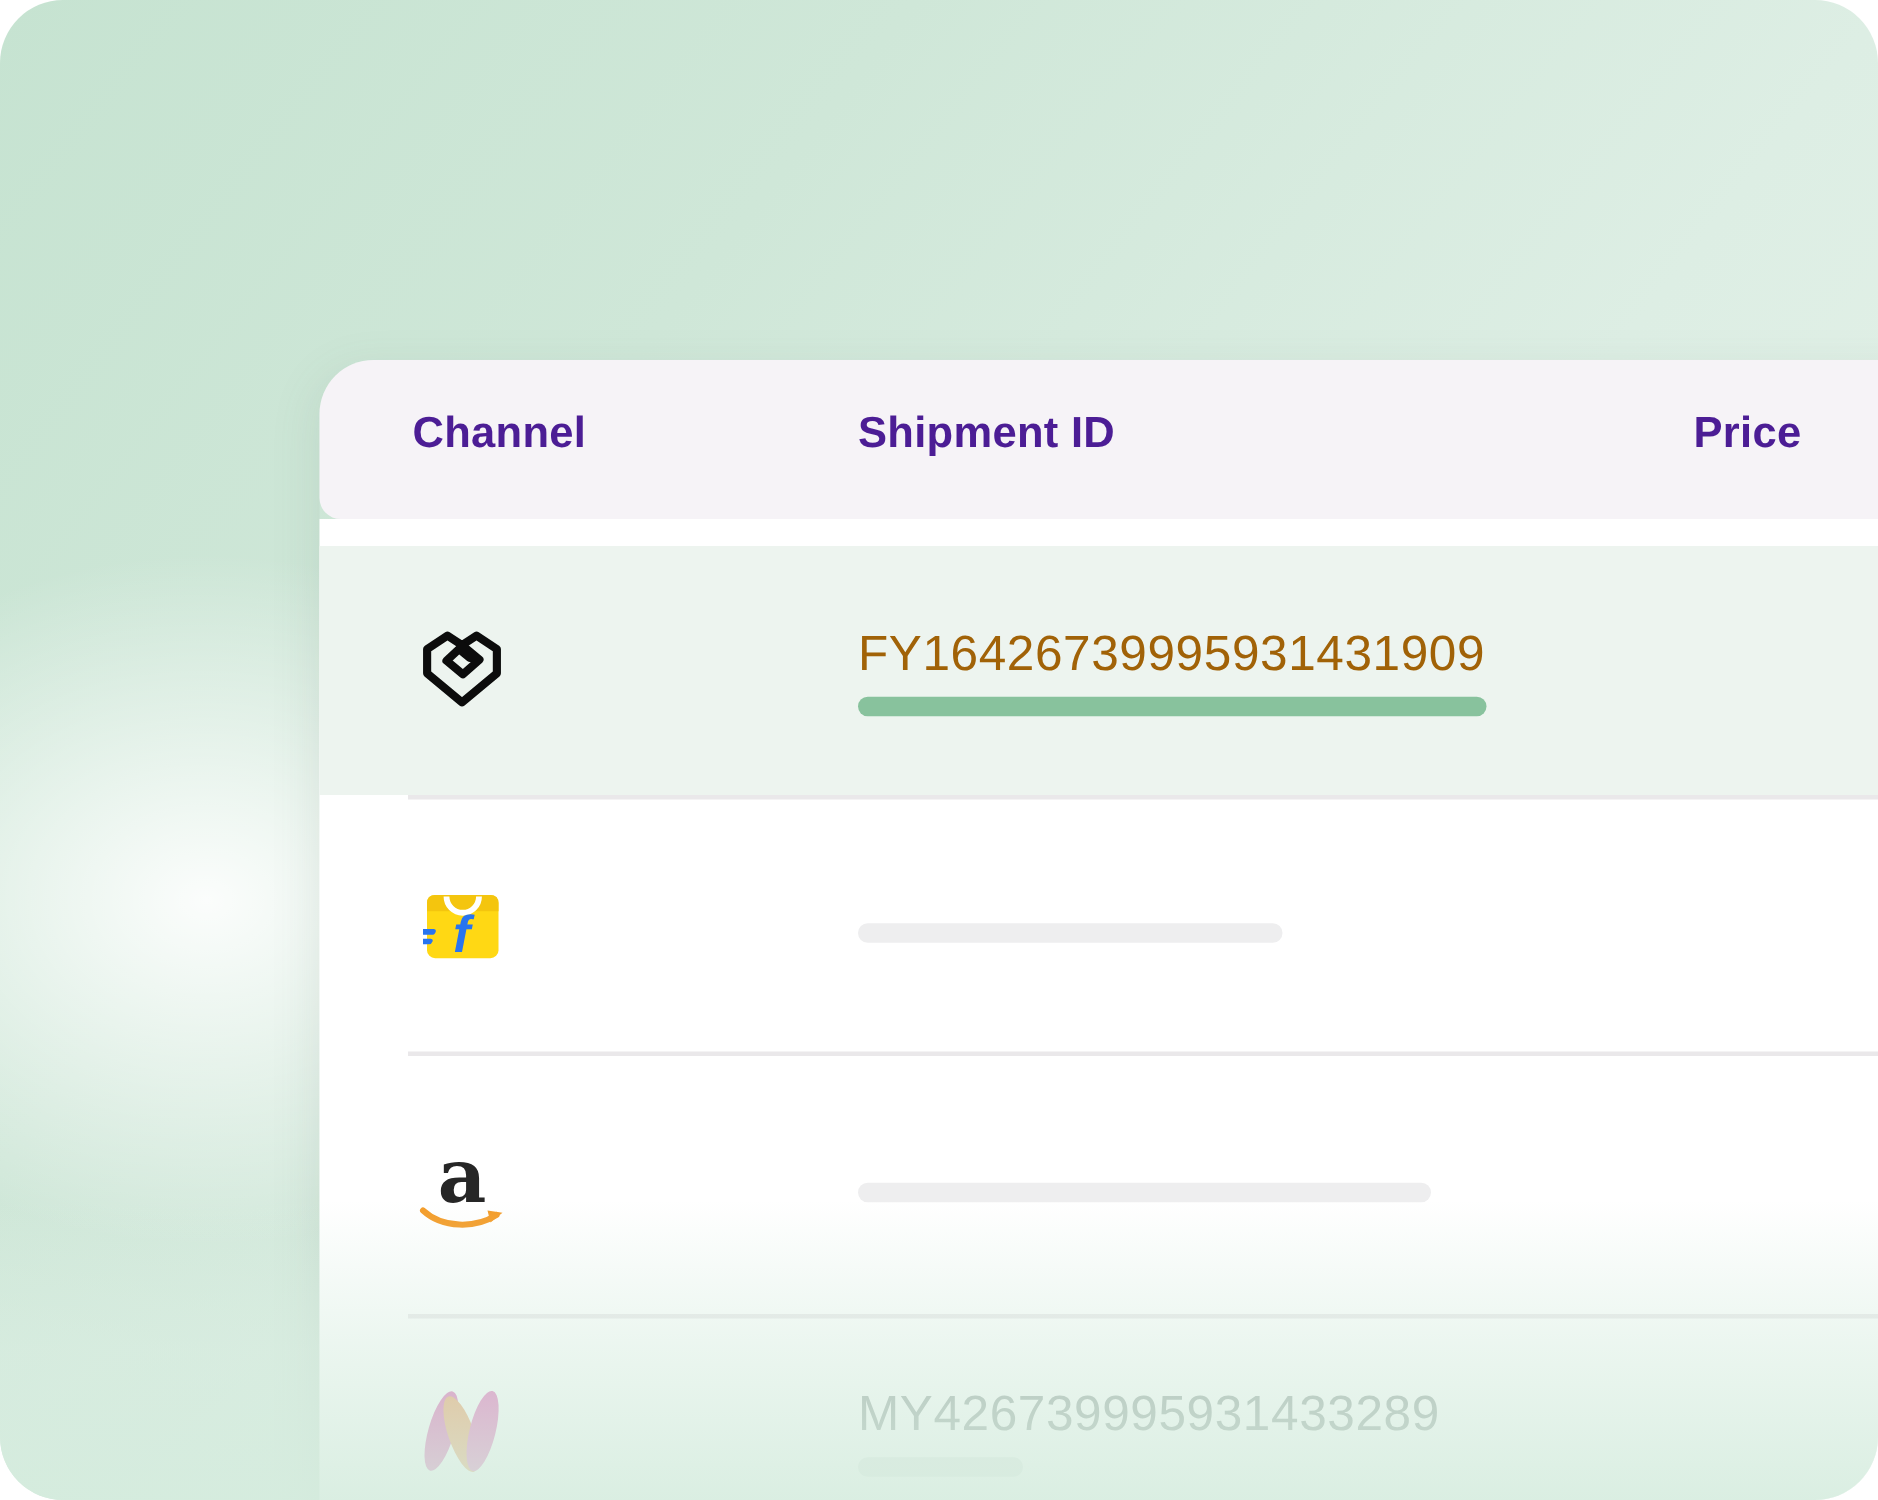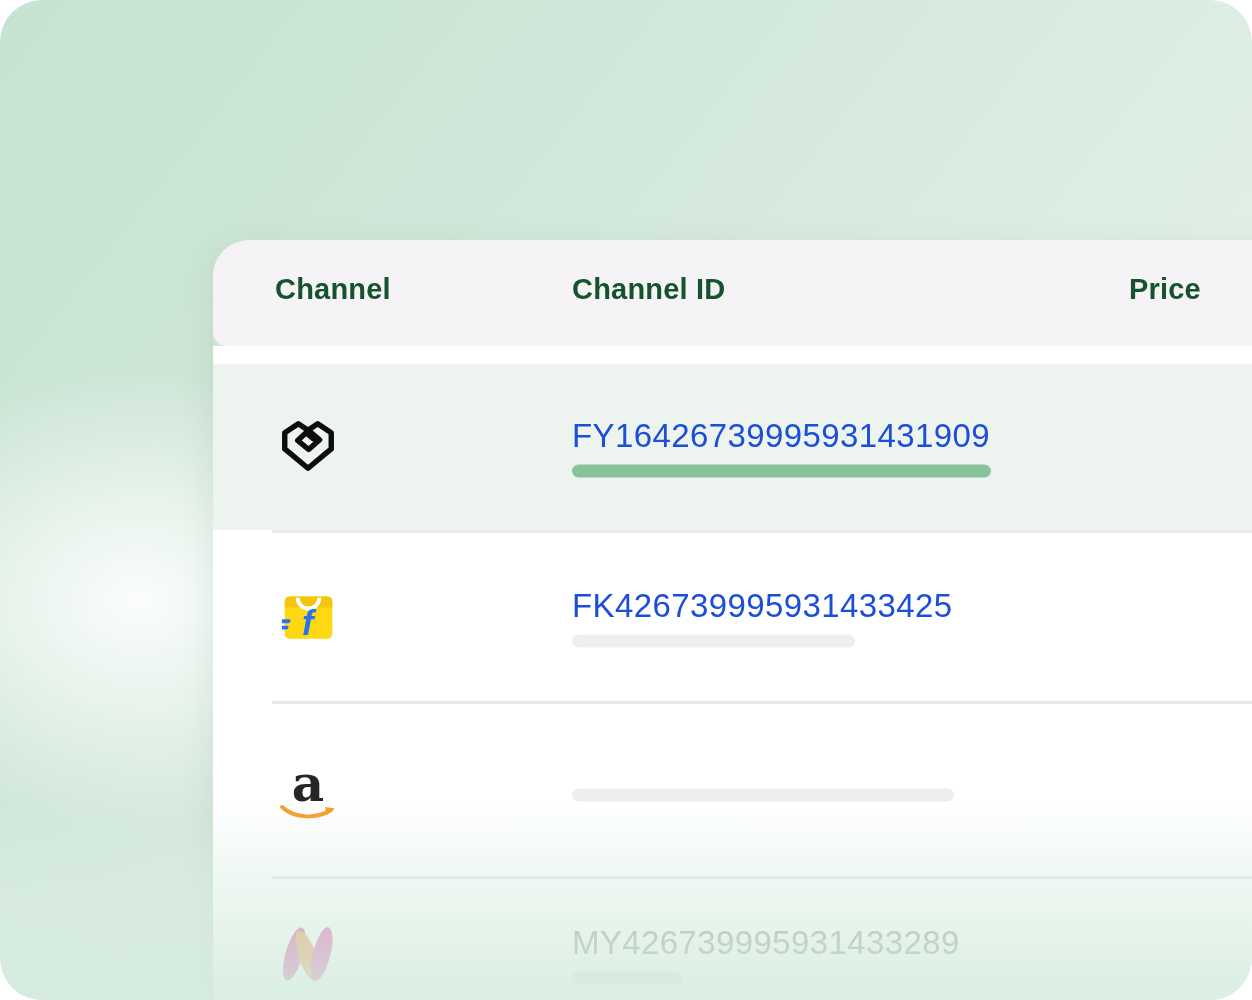--- a/index.html
+++ b/index.html
@@ -15,56 +15,56 @@
   .card{
     position:absolute;left:213px;top:240px;width:1100px;height:800px;
     border-top-left-radius:36px;background:transparent;
     box-shadow:-4px 6px 30px rgba(90,110,100,0.10);
   }
   .card-header{
     position:relative;height:106px;background:#f6f3f7;
     border-radius:36px 0 14px 14px;
   }
   .col-label{
-    position:absolute;top:33px;font-size:29px;font-weight:700;color:#14532d;letter-spacing:0.2px;
+    position:absolute;top:33px;font-size:29px;font-weight:700;color:#4c1d95;letter-spacing:0.2px;
   }
   .col-channel{left:62px;}
   .col-shipment{left:359px;}
   .col-price{left:916px;}
   .card-body{background:#ffffff;padding-top:18px;min-height:676px;}
   .row{position:relative;height:166px;}
   .row--r2{height:168px;}
   .row--r3{height:172px;}
   .row--r4{height:150px;}
   .row--highlighted{background:#edf4ef;}
   .divider{height:3px;background:#eae8ea;margin-left:59px;}
   .channel-cell{
     position:absolute;left:62px;top:50%;transform:translateY(-50%);
     width:66px;height:72px;display:flex;align-items:center;justify-content:center;
   }
   .shipment-cell{position:absolute;left:359px;top:50%;transform:translateY(-50%);}
-  .sid{font-size:33px;color:#1d4ed8;letter-spacing:0.4px;white-space:nowrap;}
+  .sid{font-size:33px;color:#a16207;letter-spacing:0.4px;white-space:nowrap;}
   .sid--muted{color:#8e9a96;}
   .bar{height:13px;border-radius:7px;margin-top:10px;}
   .amazon-wrap{display:flex;flex-direction:column;align-items:center;margin-top:6px;}
   .amazon-a{font-size:50px;font-weight:800;color:#262626;line-height:0.8;font-family:"DejaVu Serif","Liberation Serif",serif;}
   .fade{
     position:absolute;left:0;right:0;bottom:0;height:200px;pointer-events:none;
     background:linear-gradient(180deg,rgba(221,239,228,0) 0%,rgba(218,238,226,0.55) 50%,rgba(213,236,222,0.88) 100%);
   }
 </style>
 </head>
 <body>
 
 <div class="screen">
   <div class="card">
 
     <div class="card-header">
       <div class="col-label col-channel">Channel</div>
-      <div class="col-label col-shipment">Channel ID</div>
+      <div class="col-label col-shipment">Shipment ID</div>
       <div class="col-label col-price">Price</div>
     </div>
 
     <div class="card-body">
 
       <div class="row row--highlighted">
         <div class="channel-cell">
           <span>
             <svg width="62" height="62" viewBox="0 0 48 48" fill="none" stroke="#0c0c0c" stroke-width="4.2" stroke-linejoin="round" stroke-linecap="round">
               <path d="M16.5 7.5 L24 12.5 L31.5 7.5 L42 14.5 L42 27 L24 42 L6 27 L6 14.5 Z"></path>
@@ -86,21 +86,20 @@
               <rect x="2" y="7" width="44" height="39" rx="5" fill="#ffd814"></rect>
               <path d="M2 12 q0-5 5-5 h34 q5 0 5 5 v5 h-44 z" fill="#f4c50e"></path>
               <path d="M14 8 a10 10 0 0 0 20 0" fill="none" stroke="#ffffff" stroke-width="3.6"></path>
               <rect x="6" y="28" width="11" height="3.6" rx="1.8" fill="#2874f0" transform="skewX(-18)"></rect>
               <rect x="9" y="34" width="8" height="3.4" rx="1.7" fill="#2874f0" transform="skewX(-18)"></rect>
               <text x="18" y="42" font-family="Liberation Sans, sans-serif" font-size="32" font-weight="bold" font-style="italic" fill="#2874f0">f</text>
             </svg>
           </span>
         </div>
         <div class="shipment-cell">
-          <div class="sid">FK426739995931433425</div>
           <div class="bar" style="width: 283px; background: rgb(238, 238, 239);"></div>
         </div>
       </div>
       <div class="divider"></div>
 
       <div class="row row--r3">
         <div class="channel-cell">
           <span class="amazon-wrap">
             <span class="amazon-a">a</span>
             <svg width="58" height="18" viewBox="0 0 58 18">

